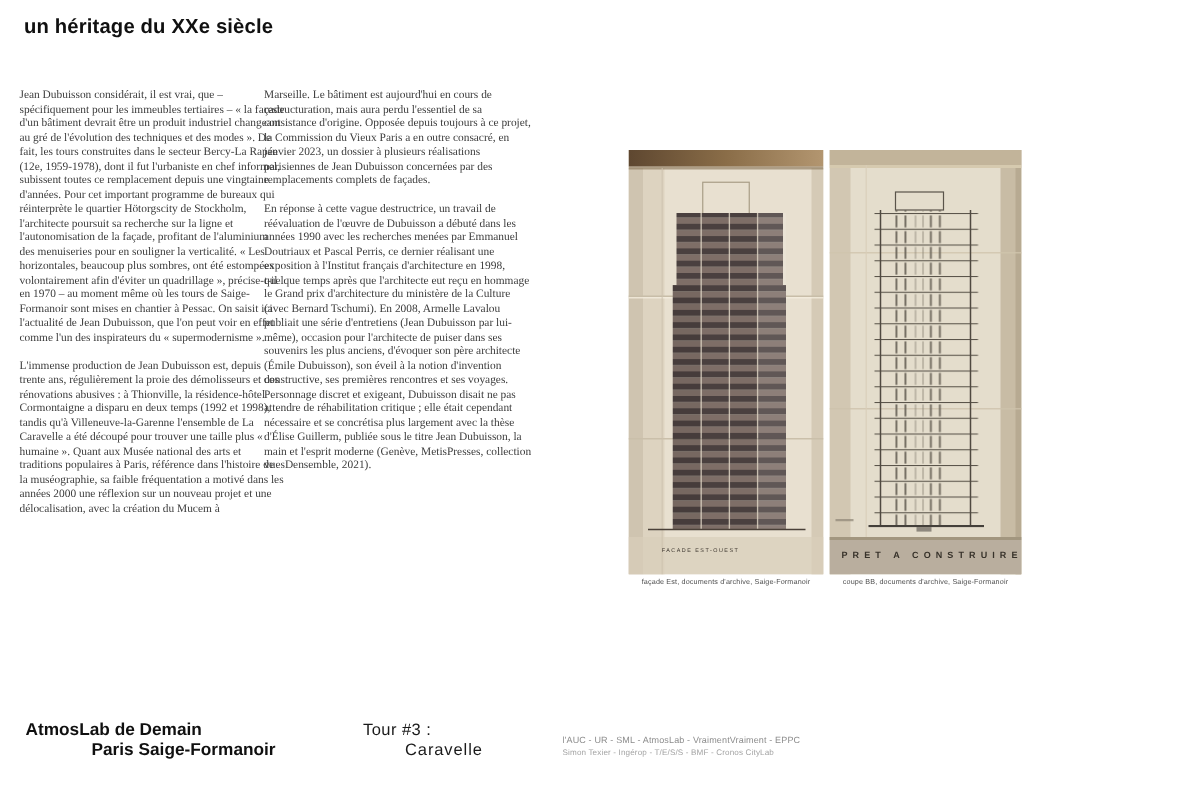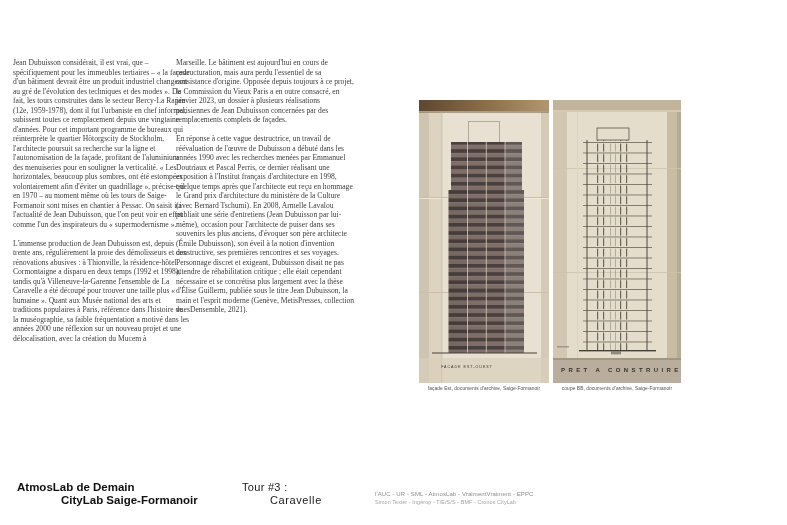--- a/index.html
+++ b/index.html
@@ -30,20 +30,21 @@
   .f-tour    { position:absolute; left:242px; top:481px; font-size:11px; color:#1a1a1a; letter-spacing:0.3px; }
   .f-phase   { position:absolute; left:270px; top:494px; font-size:11px; color:#1a1a1a; letter-spacing:0.6px; }
   .f-credits1{ position:absolute; left:375px; top:491px; font-size:6px;   color:#8c8c8c; letter-spacing:0.1px; }
   .f-credits2{ position:absolute; left:375px; top:499px; font-size:5.4px; color:#a3a3a3; letter-spacing:0.1px; }
 </style>
 </head>
 <body>
 
 <div class="page">
 
+  <h1 class="title">un héritage du XXe siècle</h1>
 
   <div class="col col-1">
     <p>Jean Dubuisson considérait, il est vrai, que – spécifiquement pour les immeubles tertiaires – « la façade d'un bâtiment devrait être un produit industriel changeant au gré de l'évolution des techniques et des modes ». De fait, les tours construites dans le secteur Bercy-La Rapée (12e, 1959-1978), dont il fut l'urbaniste en chef informel, subissent toutes ce remplacement depuis une vingtaine d'années. Pour cet important programme de bureaux qui réinterprète le quartier Hötorgscity de Stockholm, l'architecte poursuit sa recherche sur la ligne et l'autonomisation de la façade, profitant de l'aluminium des menuiseries pour en souligner la verticalité. « Les horizontales, beaucoup plus sombres, ont été estompées volontairement afin d'éviter un quadrillage », précise-t-il en 1970 – au moment même où les tours de Saige-Formanoir sont mises en chantier à Pessac. On saisit ici l'actualité de Jean Dubuisson, que l'on peut voir en effet comme l'un des inspirateurs du « supermodernisme ».</p>
     <p>L'immense production de Jean Dubuisson est, depuis trente ans, régulièrement la proie des démolisseurs et des rénovations abusives : à Thionville, la résidence-hôtel Cormontaigne a disparu en deux temps (1992 et 1998), tandis qu'à Villeneuve-la-Garenne l'ensemble de La Caravelle a été découpé pour trouver une taille plus « humaine ». Quant aux Musée national des arts et traditions populaires à Paris, référence dans l'histoire de la muséographie, sa faible fréquentation a motivé dans les années 2000 une réflexion sur un nouveau projet et une délocalisation, avec la création du Mucem à</p>
   </div>
 
   <div class="col col-2">
     <p>Marseille. Le bâtiment est aujourd'hui en cours de restructuration, mais aura perdu l'essentiel de sa consistance d'origine. Opposée depuis toujours à ce projet, la Commission du Vieux Paris a en outre consacré, en janvier 2023, un dossier à plusieurs réalisations parisiennes de Jean Dubuisson concernées par des remplacements complets de façades.</p>
     <p>En réponse à cette vague destructrice, un travail de réévaluation de l'œuvre de Dubuisson a débuté dans les années 1990 avec les recherches menées par Emmanuel Doutriaux et Pascal Perris, ce dernier réalisant une exposition à l'Institut français d'architecture en 1998, quelque temps après que l'architecte eut reçu en hommage le Grand prix d'architecture du ministère de la Culture (avec Bernard Tschumi). En 2008, Armelle Lavalou publiait une série d'entretiens (Jean Dubuisson par lui-même), occasion pour l'architecte de puiser dans ses souvenirs les plus anciens, d'évoquer son père architecte (Émile Dubuisson), son éveil à la notion d'invention constructive, ses premières rencontres et ses voyages. Personnage discret et exigeant, Dubuisson disait ne pas attendre de réhabilitation critique ; elle était cependant nécessaire et se concrétisa plus largement avec la thèse d'Élise Guillerm, publiée sous le titre Jean Dubuisson, la main et l'esprit moderne (Genève, MetisPresses, collection vuesDensemble, 2021).</p>
   </div>
@@ -133,19 +134,19 @@
 
         <rect x="0" y="258" width="128" height="25" fill="#b9ae9e"></rect>
         <rect x="0" y="258" width="128" height="2" fill="#a2967f"></rect>
         <text x="8" y="272" font-size="6" font-weight="bold" letter-spacing="3.4" fill="#37322a">PRET A CONSTRUIRE</text>
       </svg>
     </span>
     <figcaption>coupe BB, documents d'archive, Saige-Formanoir</figcaption>
   </figure>
 
   <div class="f-program">AtmosLab de Demain</div>
-  <div class="f-site">CityLab Saige-Formanoir</div>
+  <div class="f-site">Paris Saige-Formanoir</div>
   <div class="f-tour">Tour #3 :</div>
   <div class="f-phase">Caravelle</div>
   <div class="f-credits1">l'AUC - UR - SML - AtmosLab - VraimentVraiment - EPPC</div>
   <div class="f-credits2">Simon Texier - Ingérop - T/E/S/S - BMF - Cronos CityLab</div>
 
 </div>
 
 </body></html>

